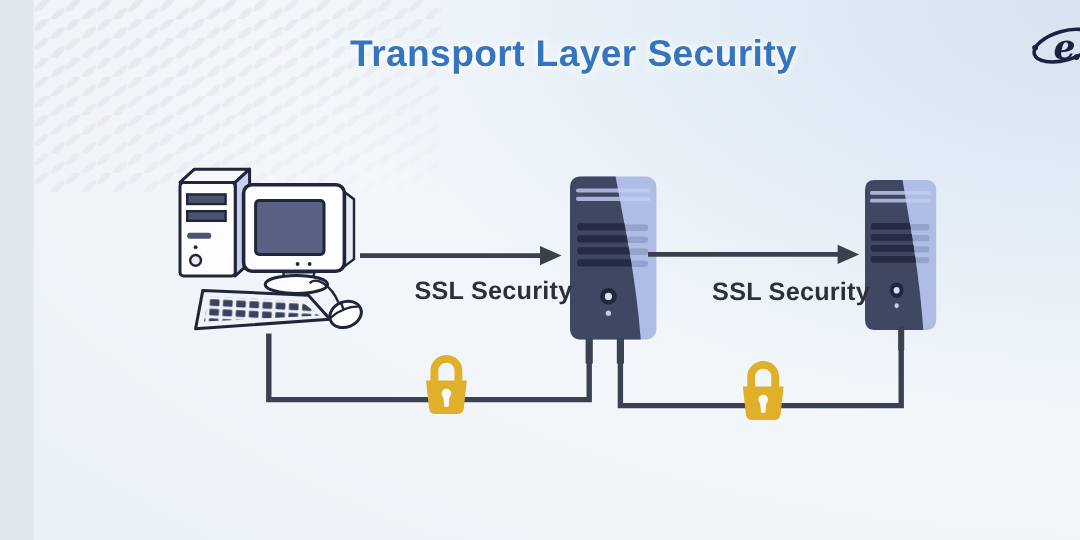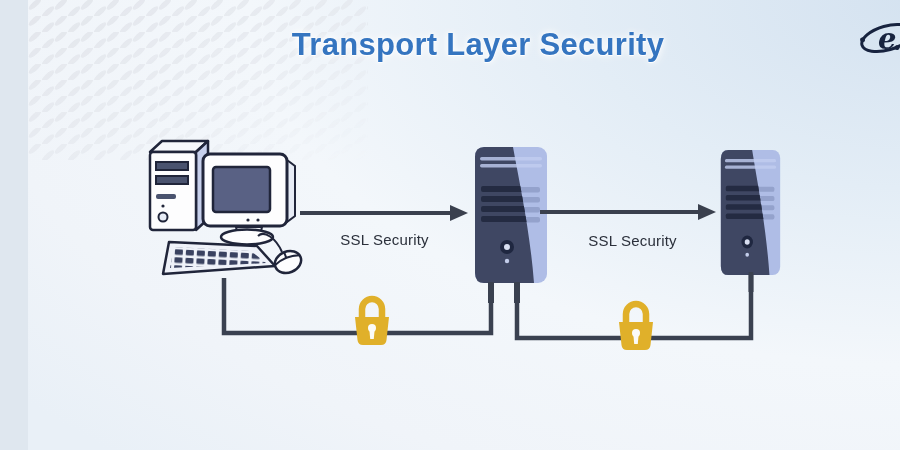--- a/index.html
+++ b/index.html
@@ -15,22 +15,22 @@
     position:absolute;left:0;top:27px;width:100%;text-align:center;
     font-size:31px;font-weight:bold;letter-spacing:.3px;color:#3575c0;
     text-shadow:0 0 2px #fff,0 0 6px rgba(255,255,255,.95),0 1px 0 #fff,0 0 12px rgba(255,255,255,.8);
   }
   .logo{position:absolute;left:826px;top:13px;}
   .computer{position:absolute;left:108px;top:134px;}
   .server1{position:absolute;left:446px;top:146px;}
   .server2{position:absolute;left:692px;top:149px;}
   .overlay{position:absolute;left:0;top:0;pointer-events:none;}
   .ssl-label{
-    position:absolute;width:185px;text-align:center;
-    font-size:15px;font-weight:normal;color:#2b303b;letter-spacing:.2px;
+    position:absolute;width:185px;text-align:right;
+    font-size:21px;font-weight:bold;color:#2b303b;letter-spacing:.2px;
   }
   .ssl-1{left:264px;top:231px;}
   .ssl-2{left:512px;top:232px;}
 </style>
 </head>
 <body>
 
 <div class="stage">
 
   <svg class="pattern" width="340" height="160">

